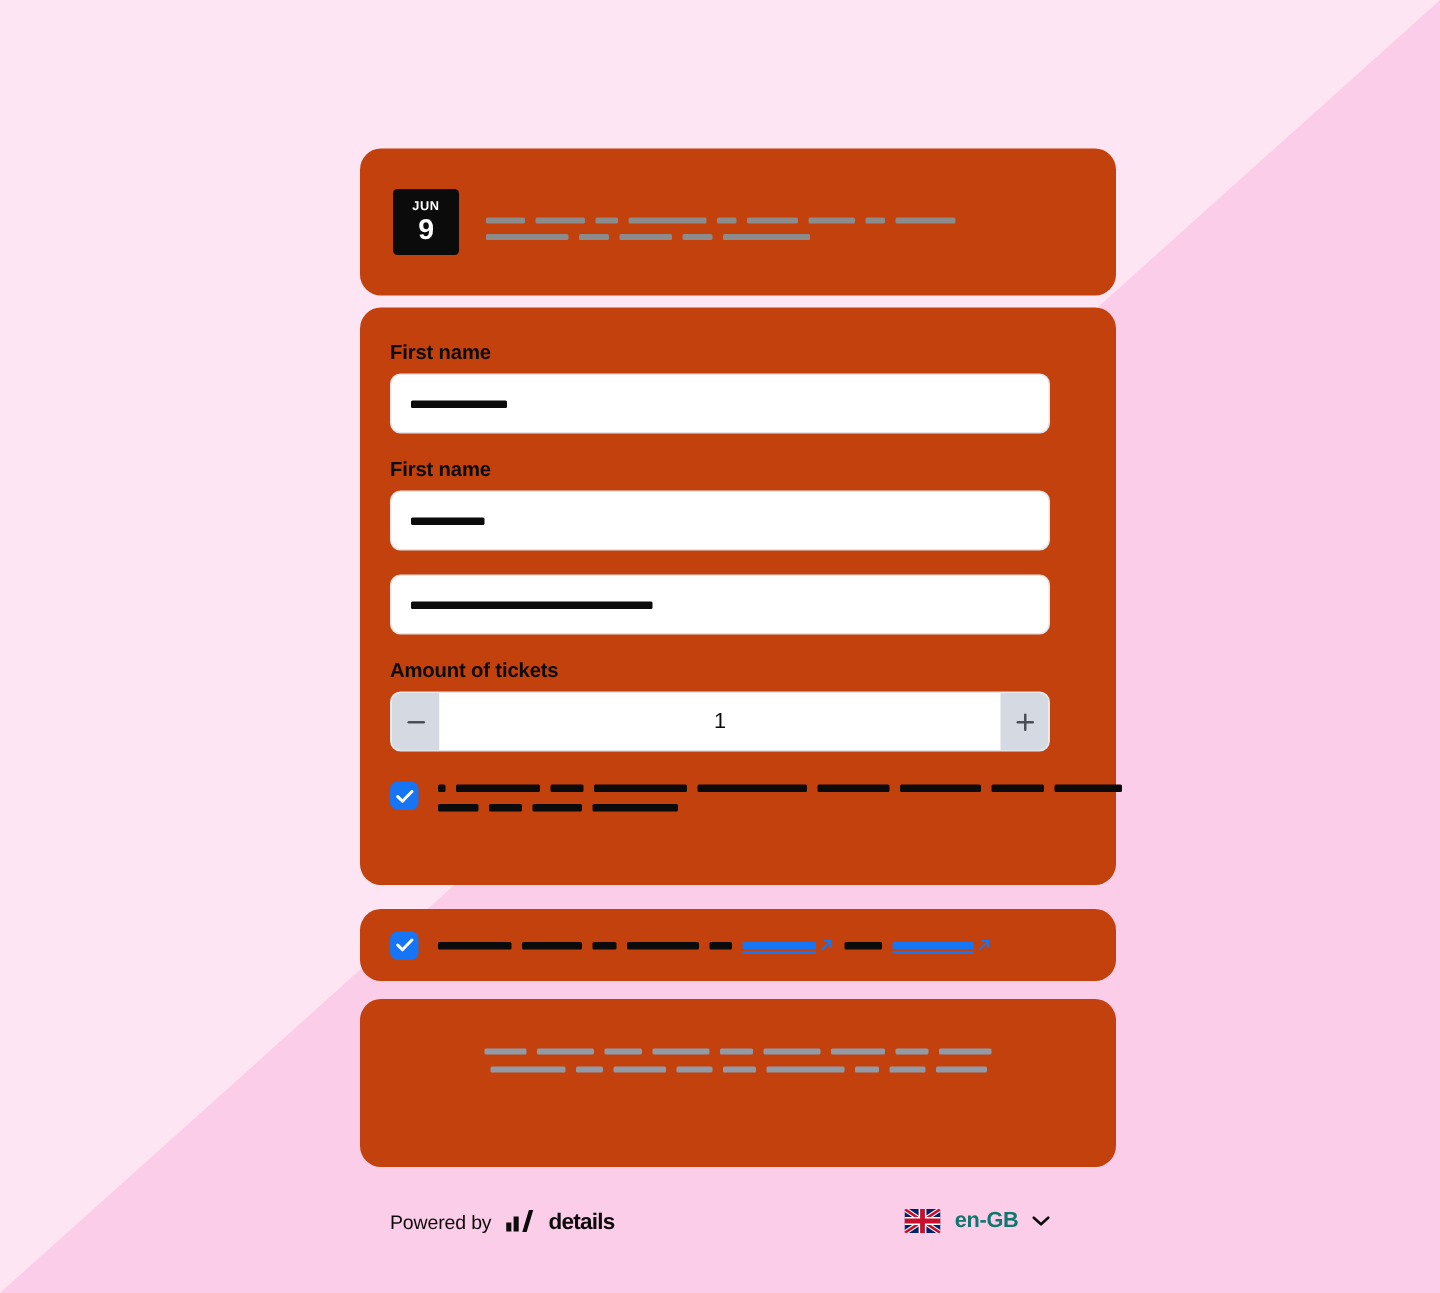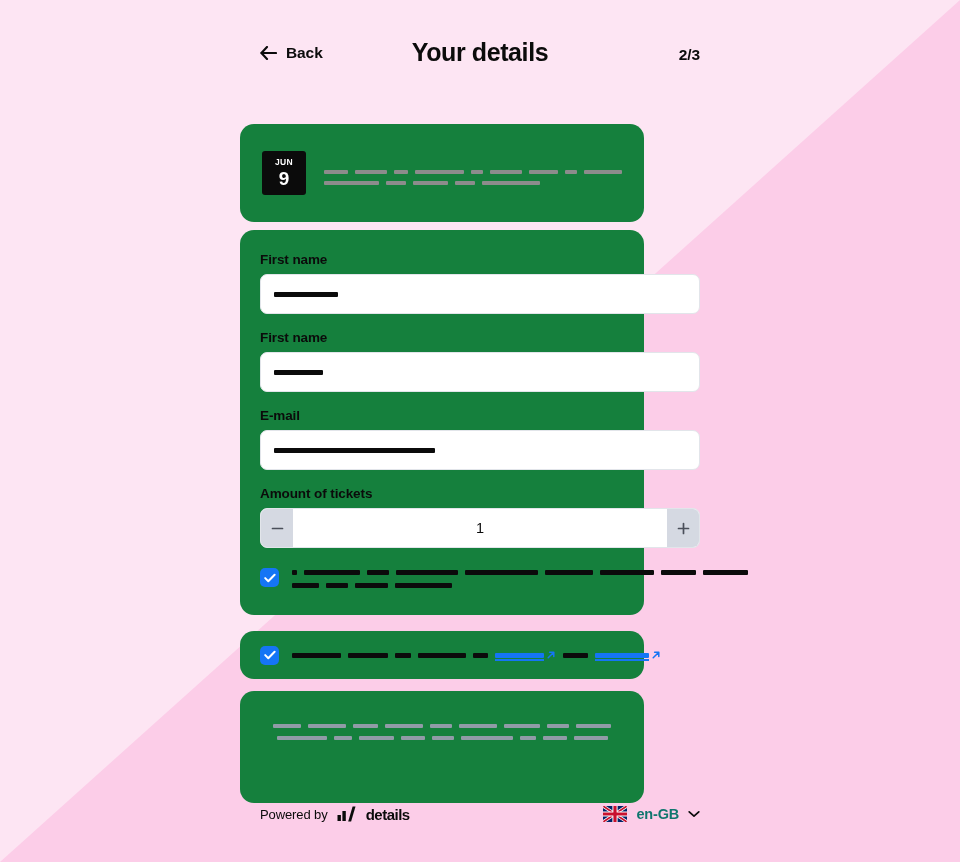--- a/index.html
+++ b/index.html
@@ -85,24 +85,23 @@
     font-size: 15.5px;
     font-weight: 700;
     color: #0B0B0B;
     letter-spacing: -0.1px;
   }
 
   
   .card {
     position: absolute;
     left: 240px;
-    width: 404px;
-    background: #15803d;
+    width: 504px;
+    background: #c2410c;
     border-radius: 14px;
-    margin-top: 25px;
   }
 
   
   #event-card {
     top: 99px;
     height: 98px;
     display: flex;
     align-items: center;
     padding: 0 22px;
   }
@@ -380,34 +379,20 @@
 </head>
 <body>
 
 <svg id="bg-diagonal" viewBox="0 0 960 862" preserveAspectRatio="none">
   <rect x="0" y="0" width="960" height="862" fill="#FDE5F3"></rect>
   <polygon points="960,0 960,862 0,862" fill="#FCCDE8"></polygon>
 </svg>
 
 <div id="page">
 
-  <div class="header">
-
-    <button class="back-btn">
-      <svg class="back-arrow" viewBox="0 0 17 14">
-        <path d="M7 1 L1.4 7 L7 13" fill="none" stroke="#0B0B0B" stroke-width="2.1" stroke-linecap="round" stroke-linejoin="round"></path>
-        <path d="M1.6 7 H16" fill="none" stroke="#0B0B0B" stroke-width="2.1" stroke-linecap="round"></path>
-      </svg>
-      <span class="back-label">Back</span>
-    </button>
-
-    <div class="page-title">Your details</div>
-
-    <div class="step-counter">2/3</div>
-  </div>
 
   <div class="card" id="event-card">
 
     <div class="date-badge">
       <span class="date-month">JUN</span>
       <span class="date-day">9</span>
     </div>
 
     <div class="event-info">
       <div class="redact-lines">
@@ -438,21 +423,20 @@
     <label class="field-label">First name</label>
     <div class="text-input" placeholder="">
       <span class="value-bar" style="width: 64px;"></span>
     </div>
 
     <label class="field-label">First name</label>
     <div class="text-input" placeholder="">
       <span class="value-bar" style="width: 49px;"></span>
     </div>
 
-    <label class="field-label">E-mail</label>
     <div class="text-input" placeholder="">
       <span class="value-bar" style="width: 161px;"></span>
     </div>
 
     <label class="field-label">Amount of tickets</label>
     <div class="stepper">
       <button class="step-btn">
         <svg width="13" height="13" viewBox="0 0 13 13">
           <path d="M1.5 6.5 H11.5" stroke="#4A4F5A" stroke-width="1.7" stroke-linecap="round"></path>
         </svg>

